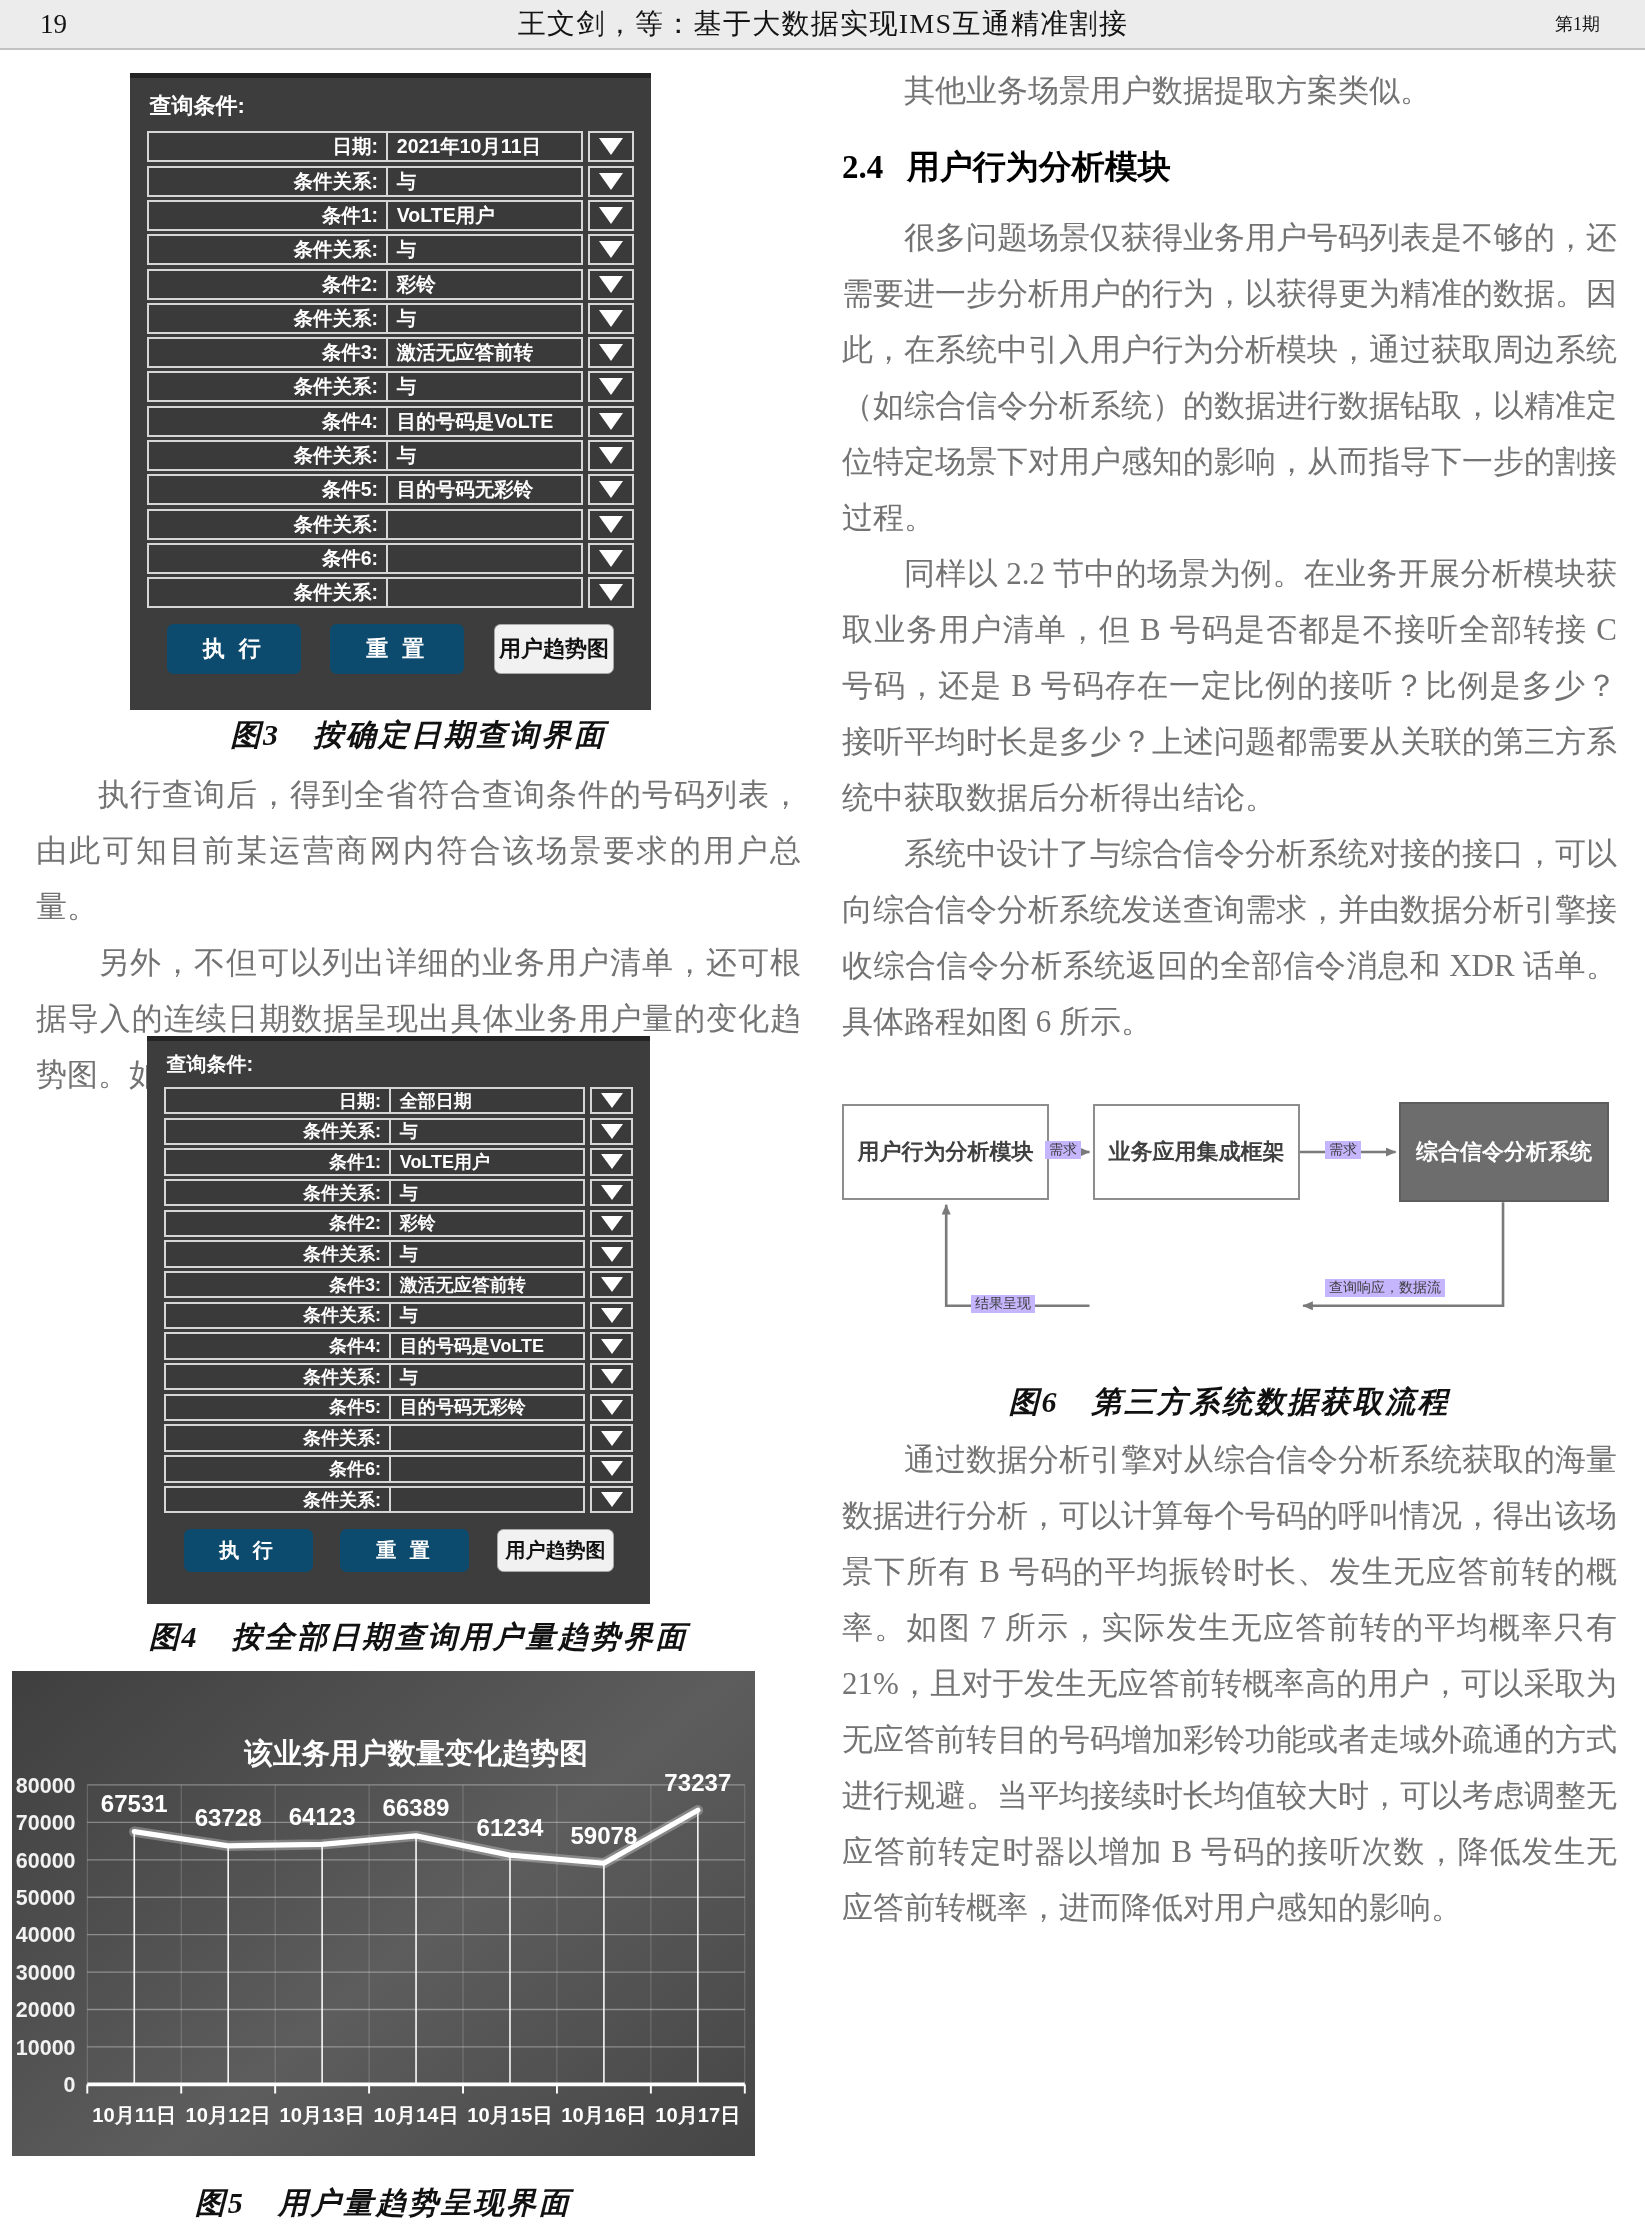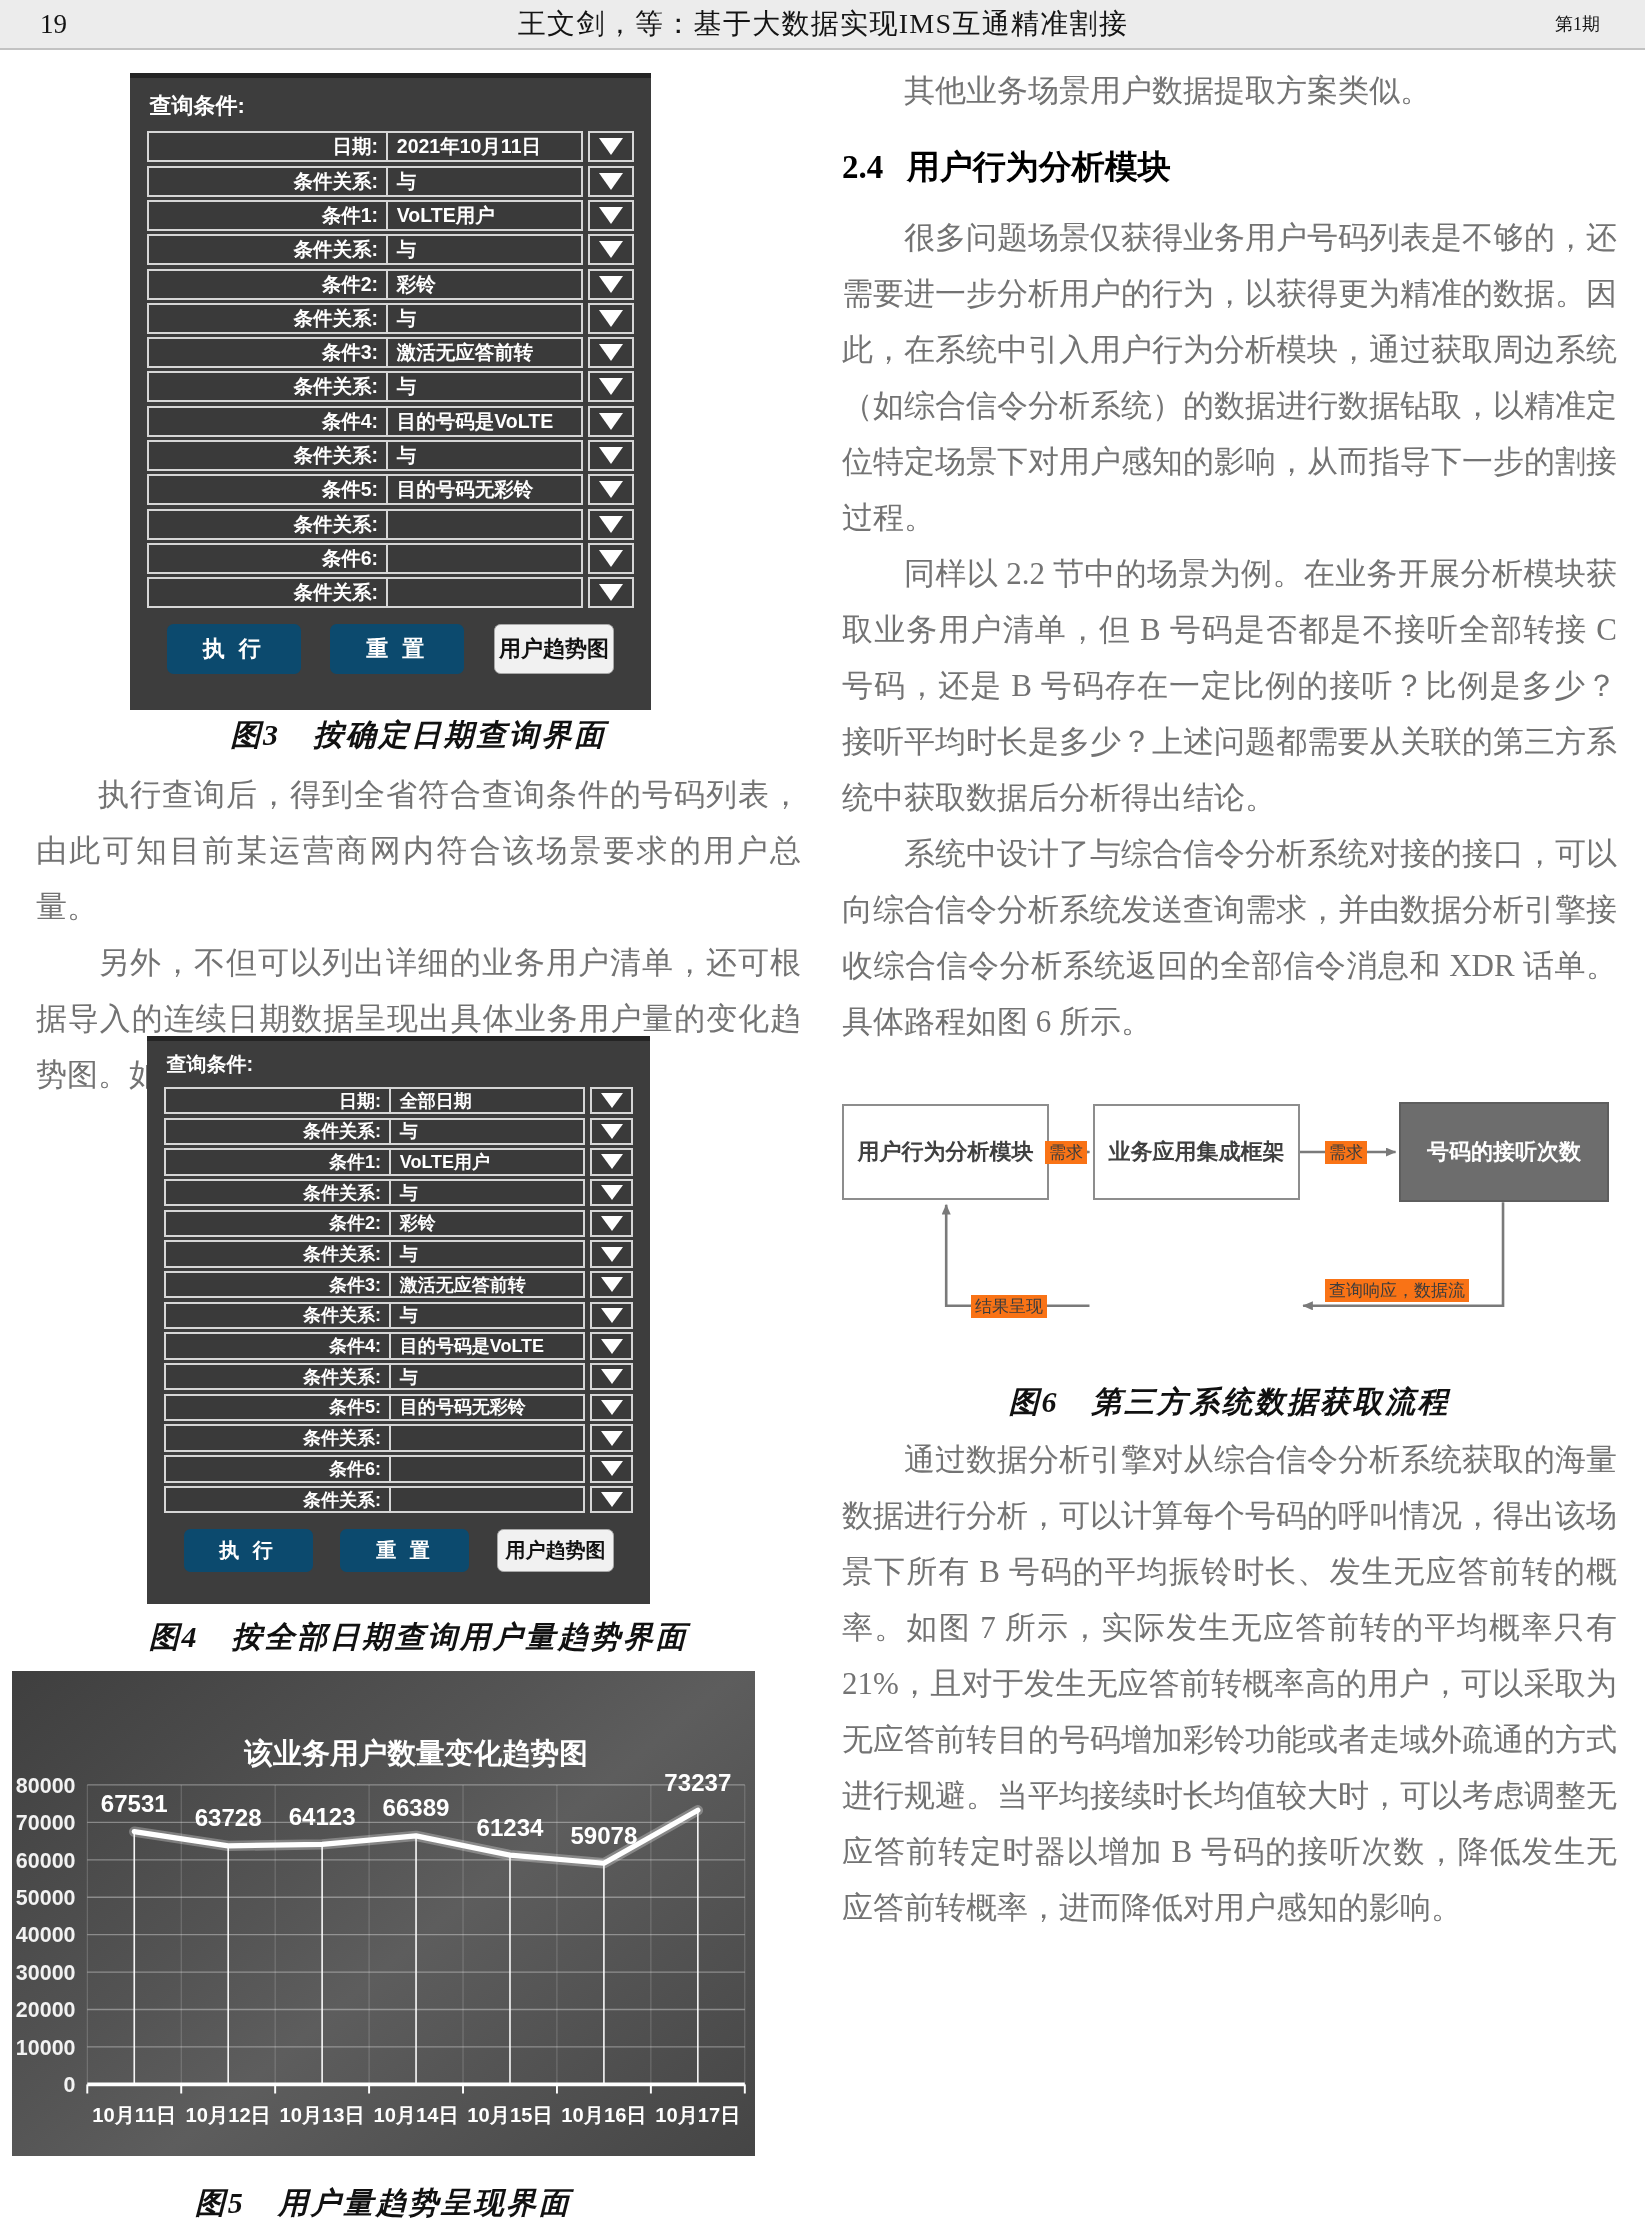--- a/index.html
+++ b/index.html
@@ -62,21 +62,21 @@
     margin:26px 0 19.5px;font-weight:bold;}
   .rightcol h2 .hnum{margin-right:23.4px;font-family:"Liberation Serif",serif;}
 
   
   .diagram{position:relative;height:301px;margin-top:18px;}
   .darrows{position:absolute;left:0;top:0;z-index:0;}
   .dbox{position:absolute;box-sizing:border-box;display:flex;align-items:center;justify-content:center;
     font-family:"Liberation Sans",sans-serif;font-weight:bold;font-size:22px;z-index:1;text-align:center;}
   .dbox.light{background:#ffffff;border:2px solid #8d8d8d;color:#404040;}
   .dbox.dark{background:#6d6d6d;border:2px solid #5e5e5e;color:#ffffff;}
-  .dlabel{position:absolute;font-size:17px;color:#3c3c3c;background:#f97316;padding:0 3.9px;
+  .dlabel{position:absolute;font-size:14px;color:#3c3c3c;background:#c4b5fd;padding:0 3.9px;
     font-family:"Liberation Sans",sans-serif;z-index:2;white-space:nowrap;}
 
   
   .chart{position:absolute;left:11.7px;top:1671px;width:743px;height:485px;
     background:linear-gradient(140deg,#3f3f3f 0%,#545454 40%,#5d5d5d 55%,#454545 100%);}
 </style>
 </head>
 <body>
 
 <div class="pageheader">
@@ -445,21 +445,21 @@
           <path d="M0,0 L16,7 L0,14 Z" fill="#7a7a7a"></path>
         </marker>
       </defs>
       <line x1="320" y1="129" x2="380" y2="129" stroke="#7a7a7a" stroke-width="4" marker-end="url(#ah)"></line>
       <line x1="703" y1="129" x2="850" y2="129" stroke="#7a7a7a" stroke-width="4" marker-end="url(#ah)"></line>
       <polyline points="1015,206 1015,365 708,365" fill="none" stroke="#7a7a7a" stroke-width="4" marker-end="url(#ah)"></polyline>
       <polyline points="380,365 160,365 160,210" fill="none" stroke="#7a7a7a" stroke-width="4" marker-end="url(#ah)"></polyline>
     </svg>
     <div class="dbox light" style="left:0px;top:36px;width:207px;height:96px;">用户行为分析模块</div>
     <div class="dbox light" style="left:251px;top:36px;width:207px;height:96px;">业务应用集成框架</div>
-    <div class="dbox dark" style="left:557px;top:34px;width:210px;height:100px;">号码的接听次数</div>
+    <div class="dbox dark" style="left:557px;top:34px;width:210px;height:100px;">综合信令分析系统</div>
     <span class="dlabel" style="left:203px;top:73px;">需求</span>
     <span class="dlabel" style="left:483px;top:73px;">需求</span>
     <span class="dlabel" style="left:129px;top:227px;">结果呈现</span>
     <span class="dlabel" style="left:483px;top:211px;">查询响应，数据流</span>
   </div>
 
   <div class="fig-caption cap6">图6　第三方系统数据获取流程</div>
   <p>通过数据分析引擎对从综合信令分析系统获取的海量数据进行分析，可以计算每个号码的呼叫情况，得出该场景下所有 B 号码的平均振铃时长、发生无应答前转的概率。如图 7 所示，实际发生无应答前转的平均概率只有 21%，且对于发生无应答前转概率高的用户，可以采取为无应答前转目的号码增加彩铃功能或者走域外疏通的方式进行规避。当平均接续时长均值较大时，可以考虑调整无应答前转定时器以增加 B 号码的接听次数，降低发生无应答前转概率，进而降低对用户感知的影响。</p>
 </div>
 

